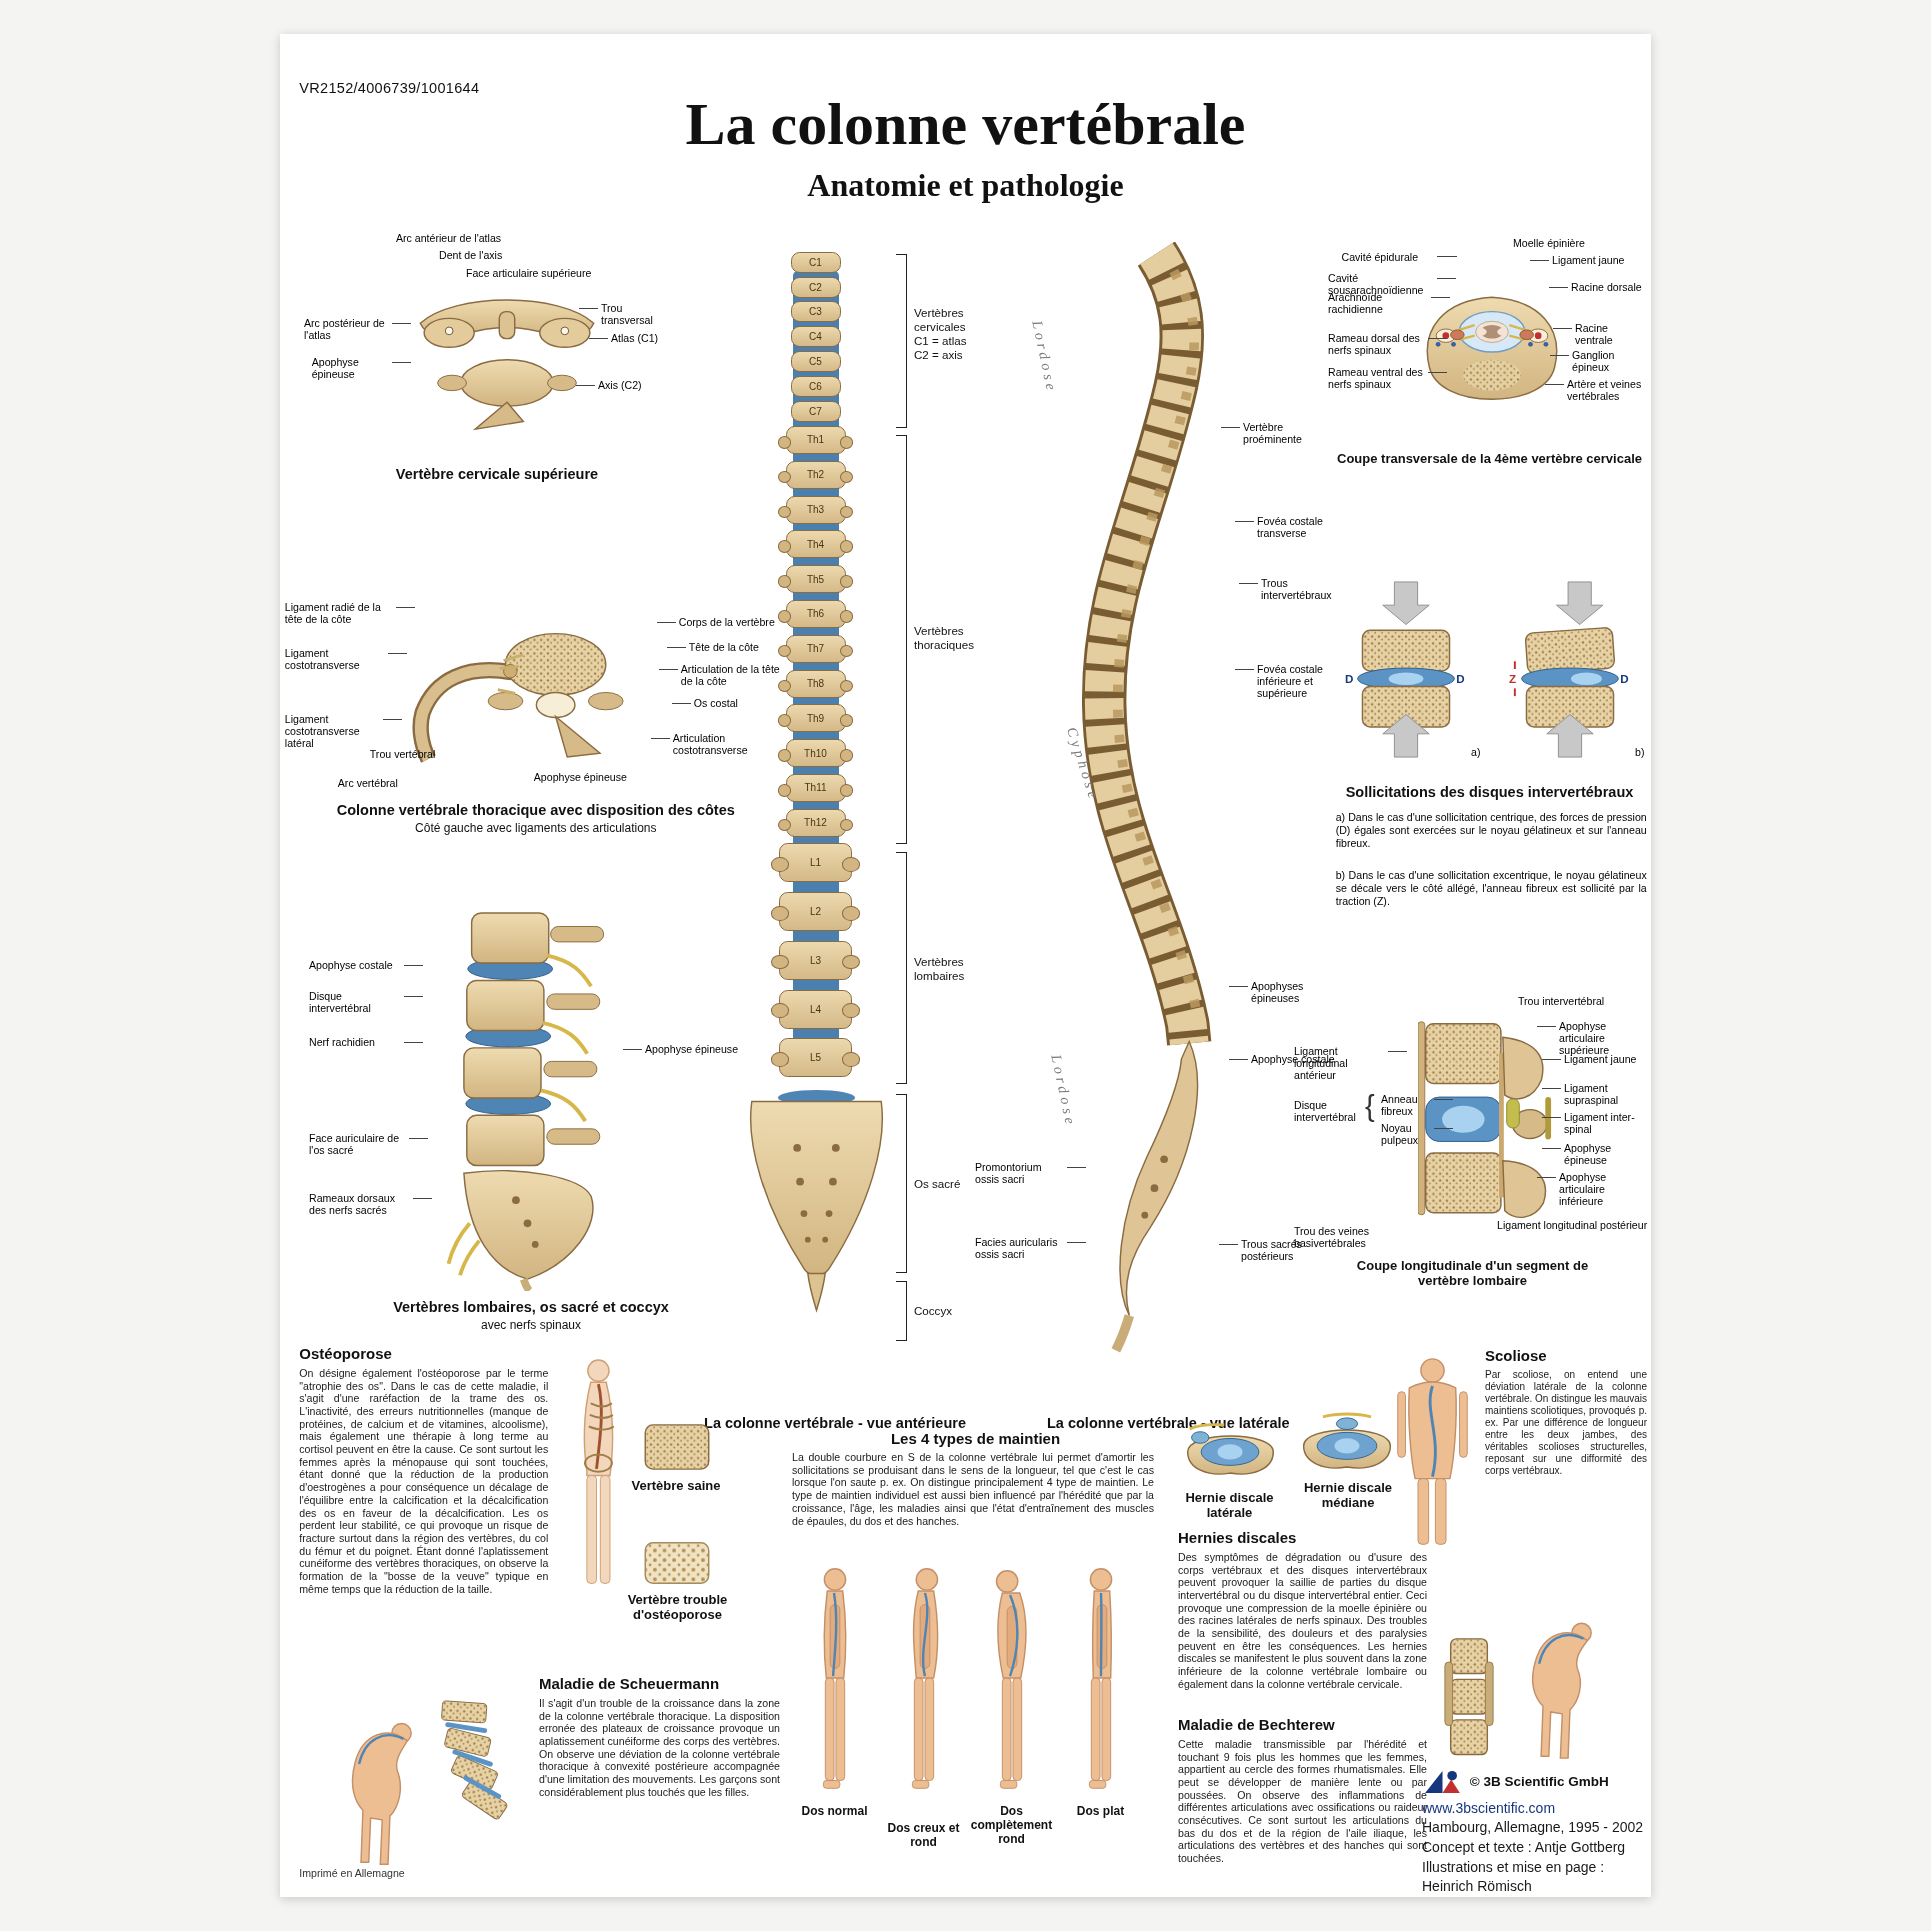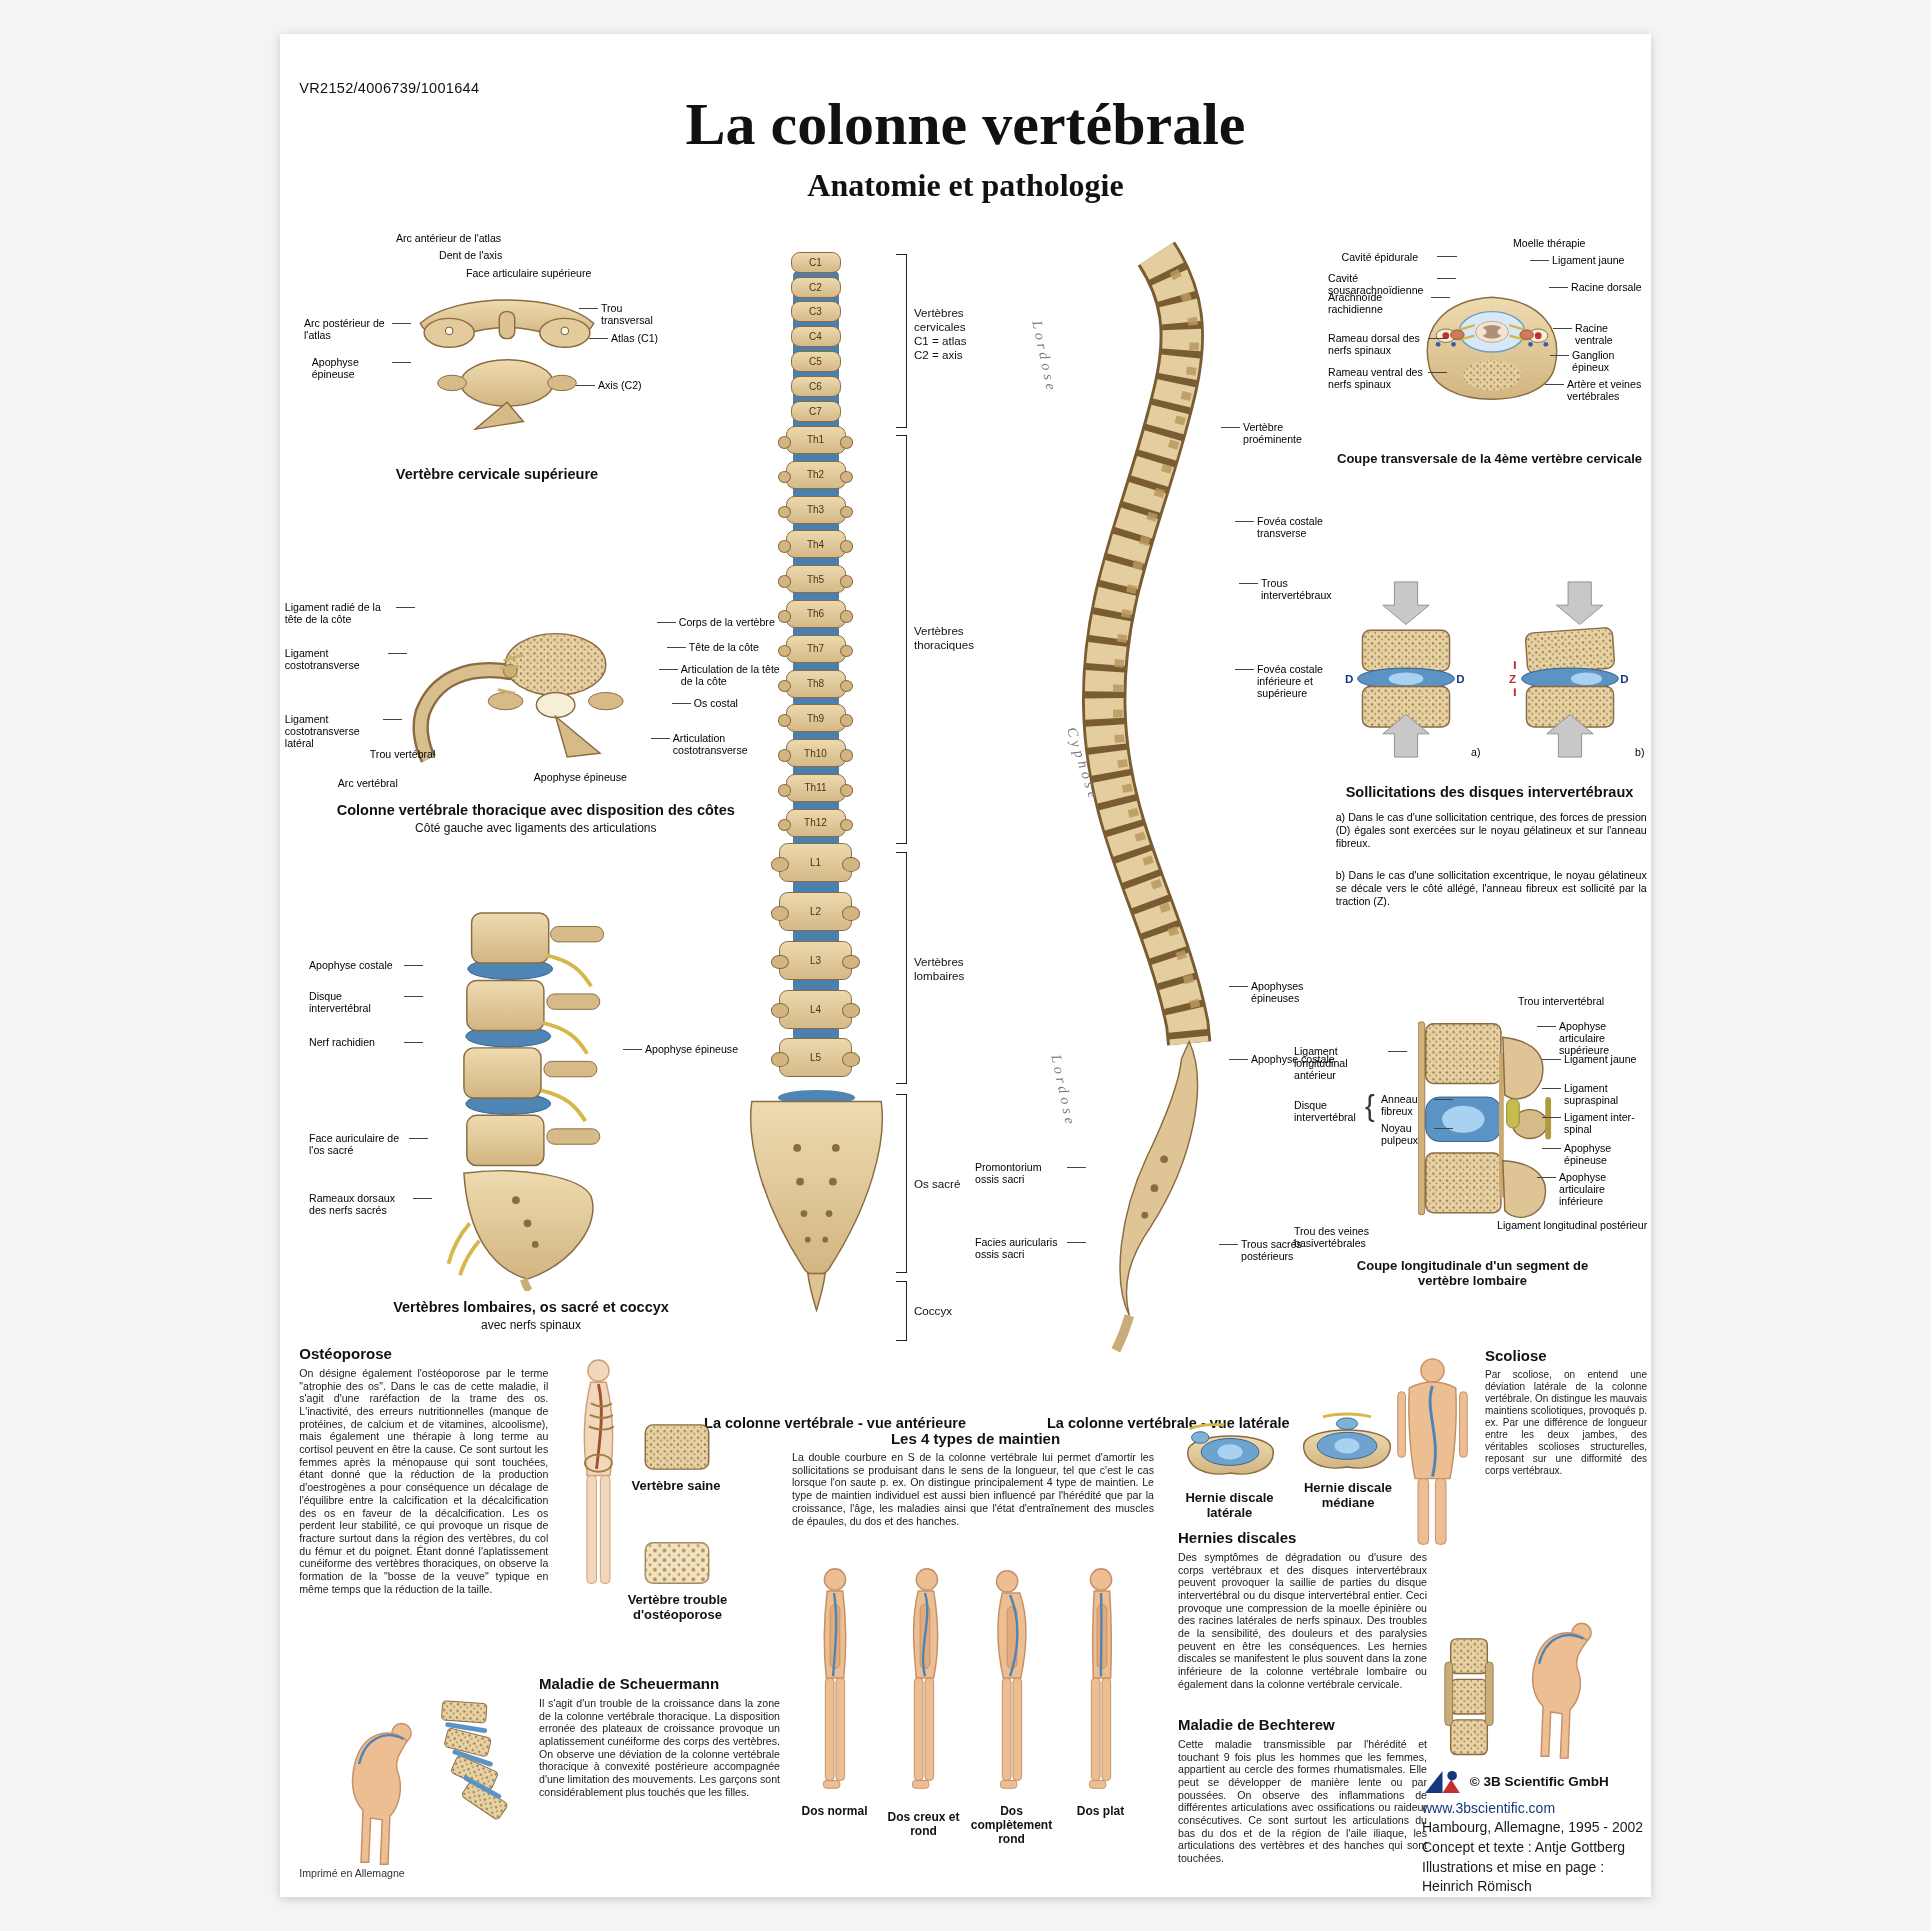--- a/index.html
+++ b/index.html
@@ -259,21 +259,21 @@
       <ellipse cx="80" cy="58" rx="34" ry="21" fill="#d7e9f7" stroke="#6d9cc4" stroke-width="1.5"></ellipse>
       <ellipse cx="80" cy="58" rx="17" ry="11" fill="#f2e3d2" stroke="#bfa98f"></ellipse>
       <path d="M70,54 C76,50 84,50 90,54 C84,56 84,60 90,62 C84,66 76,66 70,62 C76,60 76,56 70,54 Z" fill="#b08f78"></path>
       <line x1="46" y1="56" x2="62" y2="51" stroke="#d8b74a" stroke-width="2.5"></line>
       <line x1="46" y1="66" x2="62" y2="62" stroke="#d8b74a" stroke-width="2.5"></line>
       <line x1="114" y1="56" x2="98" y2="51" stroke="#d8b74a" stroke-width="2.5"></line>
       <line x1="114" y1="66" x2="98" y2="62" stroke="#d8b74a" stroke-width="2.5"></line>
       <ellipse cx="44" cy="61" rx="7" ry="5" fill="#cc7a5a" stroke="#8a5a3a"></ellipse>
       <ellipse cx="116" cy="61" rx="7" ry="5" fill="#cc7a5a" stroke="#8a5a3a"></ellipse>
     </svg>
-    <div class="lbl sm" style="left:185px;top:0">Moelle thérapie</div>
+    <div class="lbl sm" style="left:185px;top:0">Moelle épinière</div>
     <div class="lbl sm ra dr" style="left:13.5px;top:13.5px;width:93px">Cavité épidurale</div>
     <div class="lbl sm dl" style="left:224px;top:17.4px;width:92px">Ligament jaune</div>
     <div class="lbl sm ra dr" style="left:0;top:35px;width:106px">Cavité sousarachnoïdienne</div>
     <div class="lbl sm ra dr" style="left:0;top:54px;width:100px">Arachnoïde rachidienne</div>
     <div class="lbl sm dl" style="left:243px;top:44px;width:77px">Racine dorsale</div>
     <div class="lbl sm dl" style="left:247px;top:85px;width:73px">Racine ventrale</div>
     <div class="lbl sm dl" style="left:244px;top:112px;width:77px">Ganglion épineux</div>
     <div class="lbl sm ra dr" style="left:0;top:95px;width:97px">Rameau dorsal des nerfs spinaux</div>
     <div class="lbl sm ra dr" style="left:0;top:129px;width:97px">Rameau ventral des nerfs spinaux</div>
     <div class="lbl sm dl" style="left:239px;top:141px;width:83px">Artère et veines vertébrales</div>
@@ -416,21 +416,21 @@
   <div class="fig" style="left:601px;top:1530px;width:85px;height:275px">
     <svg width="62" height="232" viewBox="0 0 64 240" style="display:block;margin:0 auto">
       <circle cx="35" cy="16" r="11" fill="#edbe92" stroke="#c4906a" stroke-width="1.5"></circle>
       <path d="M26,28 C18,60 22,92 24,118 L42,118 C48,88 47,58 42,28 Z" fill="#edbe92" stroke="#c4906a" stroke-width="1.5"></path>
       <rect x="28" y="42" width="10" height="66" rx="5" fill="#e2ab7d" stroke="#c4906a"></rect>
       <rect x="22" y="118" width="9" height="106" rx="4" fill="#edbe92" stroke="#c4906a"></rect>
       <rect x="33" y="118" width="9" height="106" rx="4" fill="#edbe92" stroke="#c4906a"></rect>
       <rect x="20" y="224" width="17" height="8" rx="3" fill="#edbe92" stroke="#c4906a"></rect>
       <path d="M33,30 C41,55 26,88 33,116" fill="none" stroke="#4f85b5" stroke-width="2.5"></path>
     </svg>
-    <div class="poselbl" style="margin-top:14px">Dos creux et rond</div>
+    <div class="poselbl" style="margin-top:25px">Dos creux et rond</div>
   </div>
   <div class="fig" style="left:778px;top:1530px;width:85px;height:275px">
     <svg width="62" height="232" viewBox="0 0 64 240" style="display:block;margin:0 auto">
       <circle cx="32" cy="16" r="11" fill="#edbe92" stroke="#c4906a" stroke-width="1.5"></circle>
       <path d="M25,28 C23,60 23,90 24,118 L42,118 C43,90 43,60 41,28 Z" fill="#edbe92" stroke="#c4906a" stroke-width="1.5"></path>
       <rect x="28" y="42" width="10" height="66" rx="5" fill="#e2ab7d" stroke="#c4906a"></rect>
       <rect x="22" y="118" width="9" height="106" rx="4" fill="#edbe92" stroke="#c4906a"></rect>
       <rect x="33" y="118" width="9" height="106" rx="4" fill="#edbe92" stroke="#c4906a"></rect>
       <rect x="20" y="224" width="17" height="8" rx="3" fill="#edbe92" stroke="#c4906a"></rect>
       <path d="M32,30 C33,58 32,88 32,116" fill="none" stroke="#4f85b5" stroke-width="2.5"></path>

